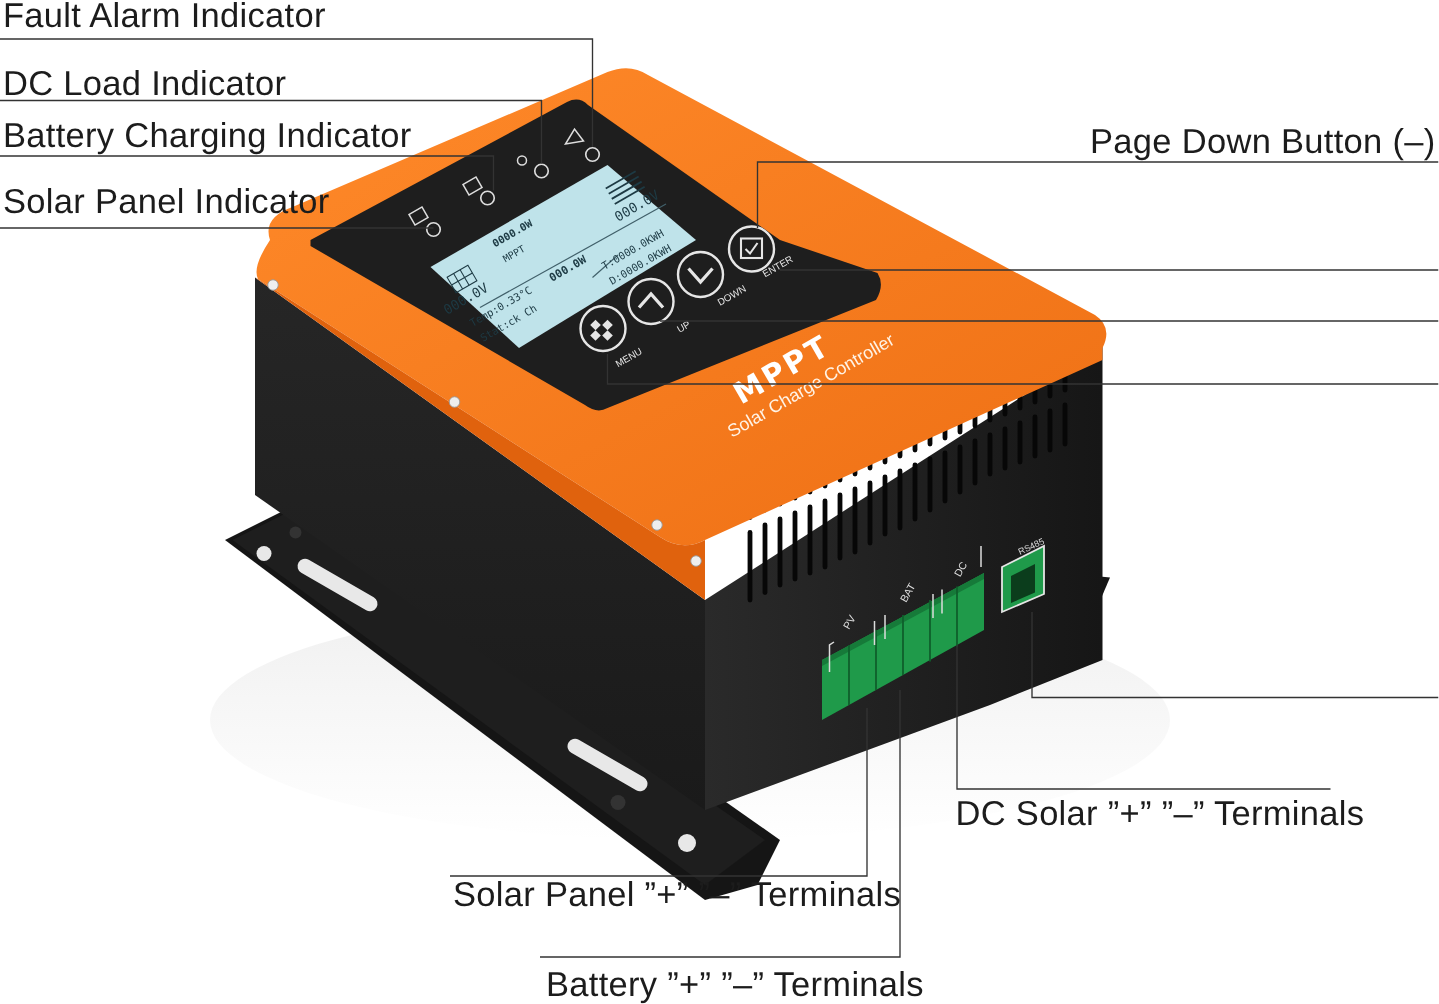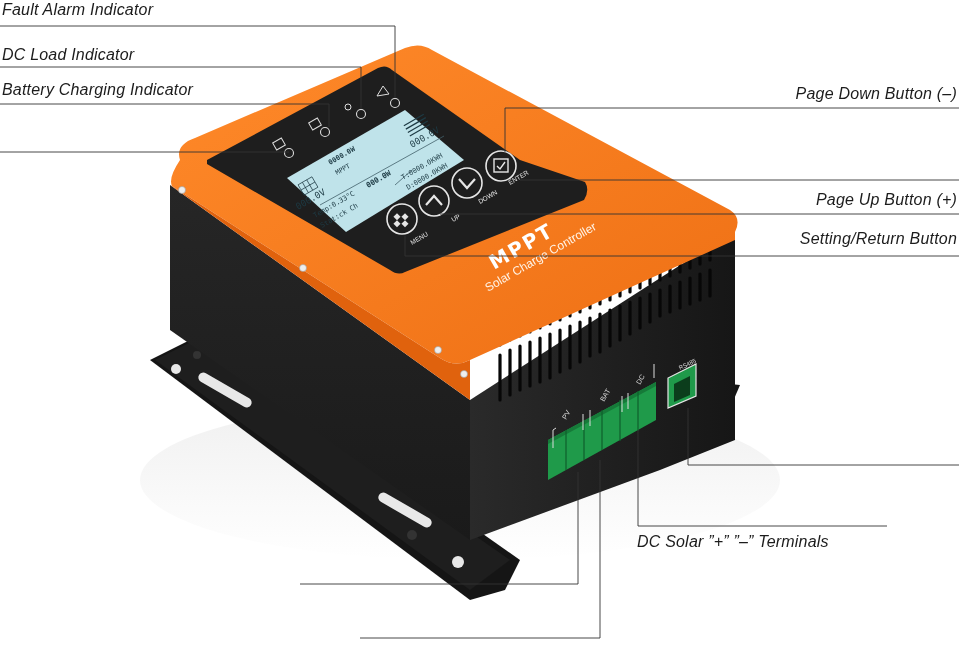--- a/index.html
+++ b/index.html
@@ -1,18 +1,18 @@
 <!DOCTYPE html>
 <html><head>
 <meta charset="utf-8">
 <style>
   html,body{margin:0;padding:0;background:#ffffff;}
   body{width:959px;height:669px;position:relative;overflow:hidden;font-family:"Liberation Sans","DejaVu Sans",sans-serif;color:#1a1a1a;}
   .stage{position:absolute;left:0;top:0;width:959px;height:669px;}
-  .label{position:absolute;font-size:16px;line-height:20px;white-space:nowrap;color:#1c1c1c;letter-spacing:0.2px;font-style:italic;}
+  .label{position:absolute;font-size:23px;line-height:20px;white-space:nowrap;color:#1c1c1c;letter-spacing:0.2px;}
   .label.right{text-align:center;}
   svg.device{position:absolute;left:0;top:0;}
   .lcd-text{font-family:"DejaVu Sans Mono","Liberation Mono",monospace;}
 </style>
 </head>
 <body>
 
 <div class="stage">
 
   <svg class="device" width="959" height="669" viewBox="0 0 959 669">
@@ -248,19 +248,20 @@
 
       <polyline points="300,584 578,584 578,472"></polyline>
 
       <polyline points="360,638 600,638 600,460"></polyline>
     </g>
   </svg>
 
   <div class="label" style="left:2px;top:0px;">Fault Alarm Indicator</div>
   <div class="label" style="left:2px;top:45px;">DC Load Indicator</div>
   <div class="label" style="left:2px;top:80px;">Battery Charging Indicator</div>
+  <div class="label" style="left:2px;top:124px;">Solar Panel Indicator</div>
 
   <div class="label right" style="right:2px;top:84px;">Page Down Button (–)</div>
-  <div class="label right" style="right:2px;top:190px;">Page Up Button (+)</div>
-  <div class="label right" style="right:2px;top:229px;">Setting/Return Button</div>
 
   <div class="label" style="left:637px;top:532px;">DC Solar ”+” ”–” Terminals</div>
+  <div class="label" style="left:302px;top:586px;">Solar Panel ”+” ”–” Terminals</div>
+  <div class="label" style="left:364px;top:646px;">Battery ”+” ”–” Terminals</div>
 </div>
 
 </body></html>

